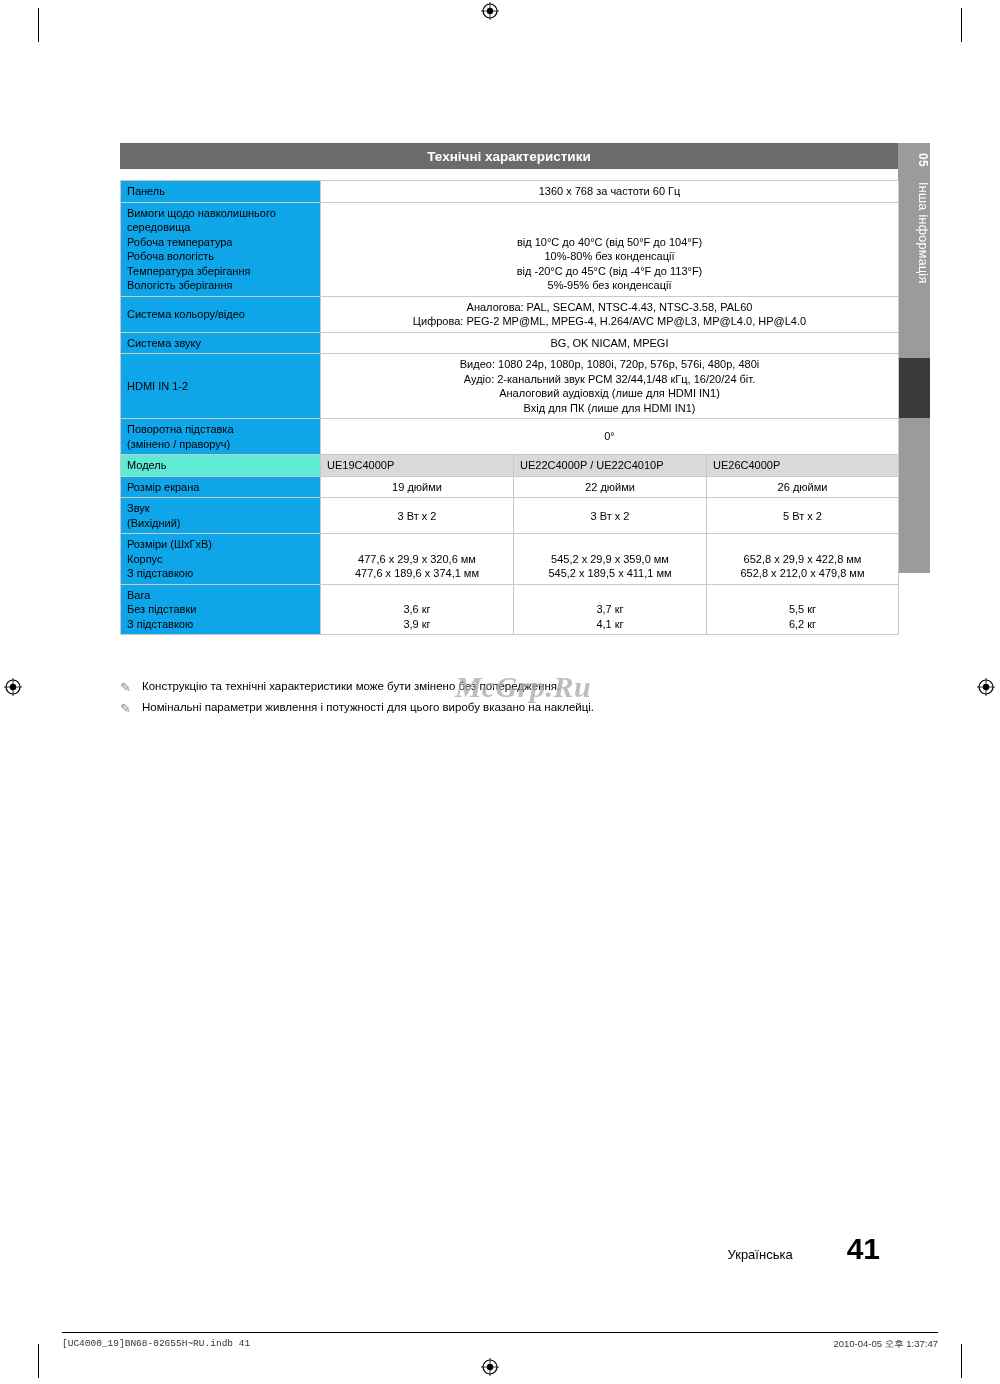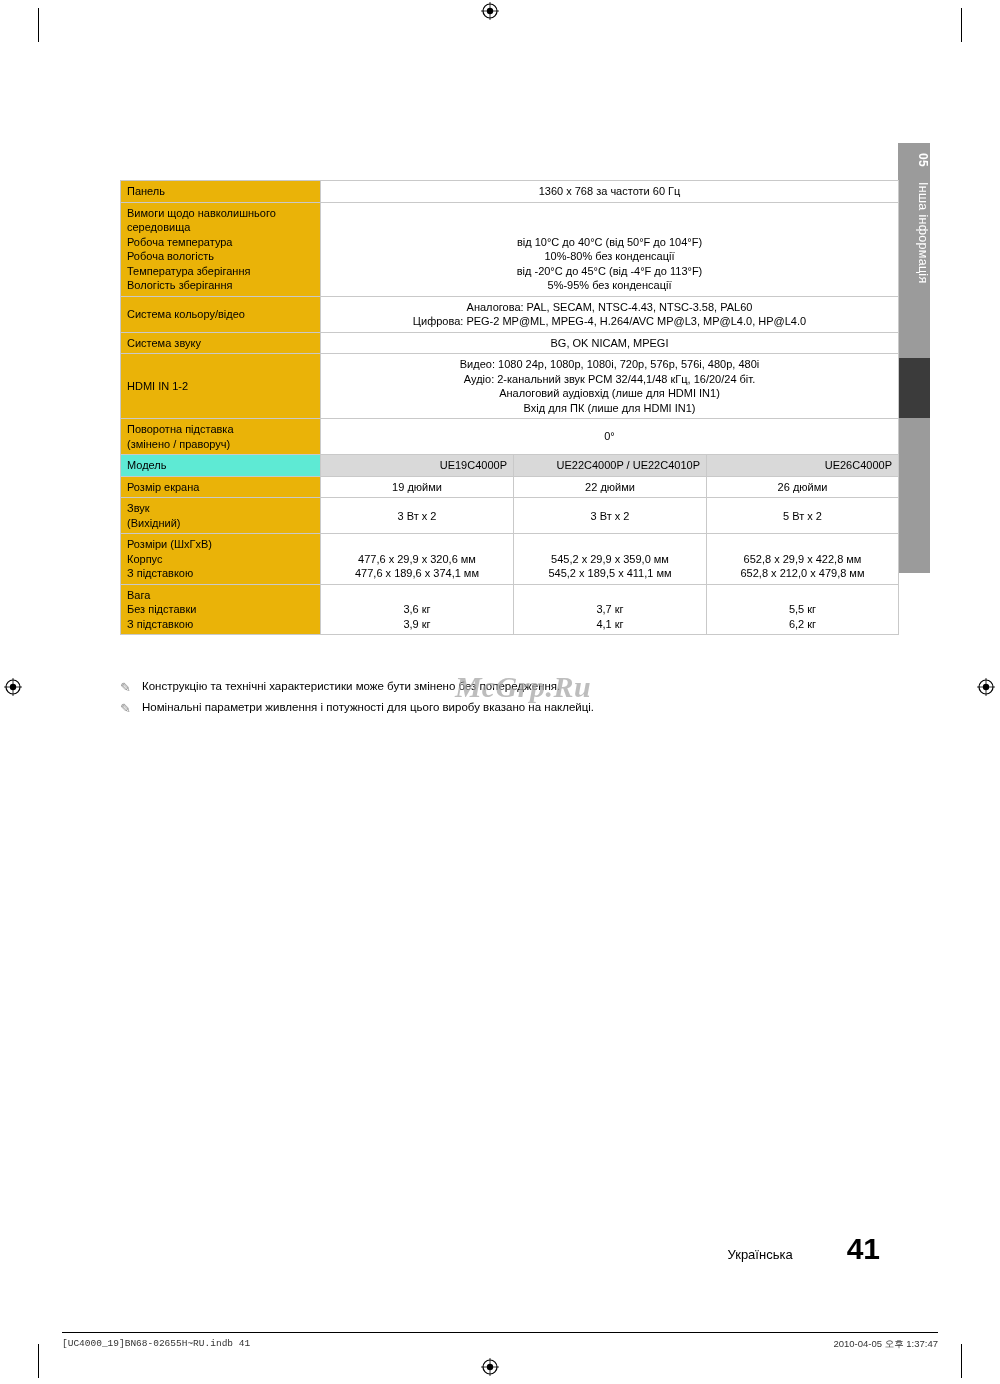--- a/index.html
+++ b/index.html
@@ -110,30 +110,30 @@
     table-layout: fixed;
   }
   table.spec td {
     border: 1px solid #c9c9c9;
     padding: 3px 6px;
     vertical-align: middle;
     line-height: 1.32;
   }
   td.lbl {
     width: 200px;
-    background: #eab308;
+    background: #0ea5e9;
     text-align: left;
     font-size: 11px;
   }
   td.val {
     text-align: center;
   }
   td.model-head {
     background: #d9d9d9;
-    text-align: right;
+    text-align: left;
     font-size: 11px;
   }
   td.lbl.model-lbl {
     background: #5eead4;
   }
   .nowrap { white-space: nowrap; }
   .line { display: block; }
 
   
   .notes {
@@ -270,20 +270,21 @@
   <div class="side-strip-right"></div>
   <div class="side-tab">
     <div class="dark"></div>
     <div class="tab-text">
       <span class="tab-num">05</span>
       &nbsp;&nbsp;
       <span class="tab-label">Інша інформація</span>
     </div>
   </div>
 
+  <div class="title-bar">Технічні характеристики</div>
 
   <table class="spec">
     <colgroup>
       <col style="width:200px">
       <col style="width:193px">
       <col style="width:193px">
       <col style="width:192px">
     </colgroup>
     <tbody>
 

